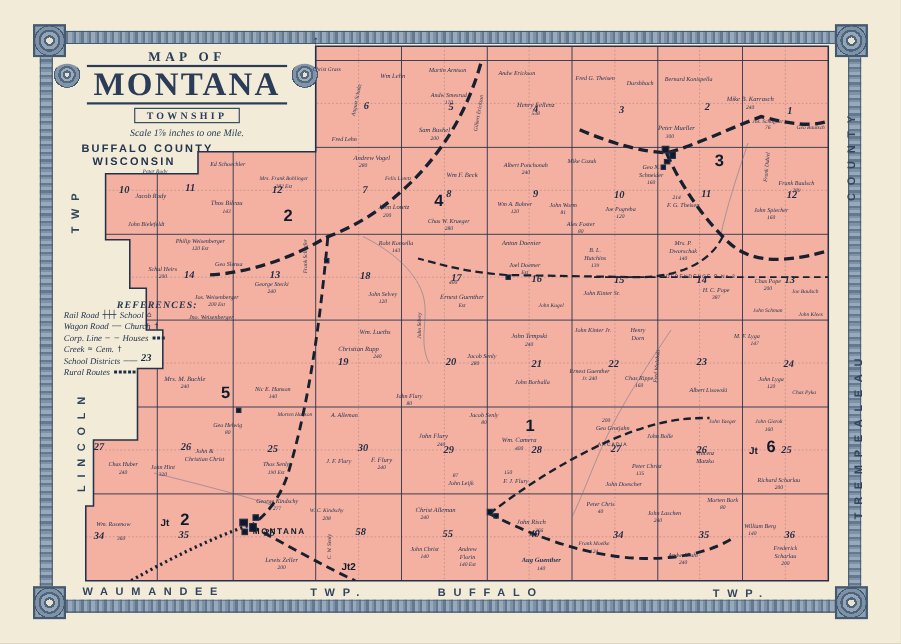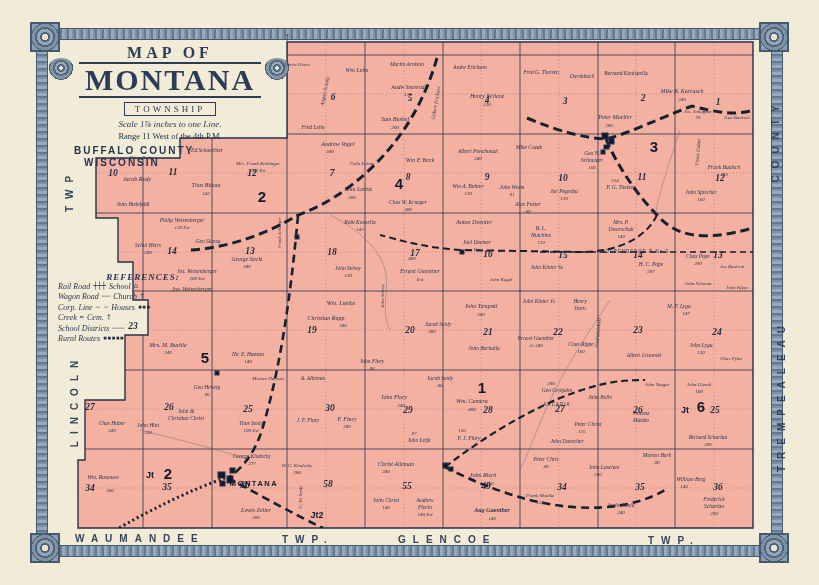--- a/index.html
+++ b/index.html
@@ -16,25 +16,25 @@
       radial-gradient(circle at 50% 50%, #e8e2cf 0 3px, #4f647a 3px 5px, #93a6b8 5px 8px, #4f647a 8px 10px, #7d92a6 10px 13px, #45596f 13px 14px, #8ba0b2 14px 30px);
       box-shadow:inset 0 0 0 2px #45596f;}
   .corner.tl{left:30px;top:22px;} .corner.tr{right:30px;top:22px;}
   .corner.bl{left:30px;bottom:22px;} .corner.br{right:30px;bottom:22px;}
   
   .edge{position:absolute;font-family:"Liberation Sans",sans-serif;font-size:10px;
         letter-spacing:7px;color:#32455d;font-weight:bold;white-space:nowrap;}
   .edge.vert{transform:rotate(-90deg);transform-origin:center;}
   
   .titleblock{position:absolute;left:60px;top:44px;width:220px;text-align:center;color:#2a3c57;}
-  .mapof{font-size:16px;letter-spacing:4px;font-weight:bold;}
+  .mapof{font-size:12px;letter-spacing:4px;font-weight:bold;}
   .bigname{font-size:30px;letter-spacing:2px;font-weight:bold;border-top:2px solid #2a3c57;
            border-bottom:2px solid #2a3c57;padding:0 6px;display:inline-block;line-height:1.05;}
   .twpbox{display:inline-block;font-size:9px;letter-spacing:3px;border:1px solid #2a3c57;
-          padding:1px 10px;margin-top:2px;font-weight:normal;}
+          padding:1px 10px;margin-top:2px;font-weight:bold;}
   .scaleline{font-style:italic;font-size:9px;margin-top:3px;}
   .rangeline{font-size:8.5px;margin-top:2px;color:#223450;}
   .countyline{font-family:"Liberation Sans",sans-serif;font-weight:bold;font-size:10px;
               letter-spacing:2px;color:#23344e;text-align:left;margin-top:4px;margin-left:14px;line-height:1.25;}
   .ornament{position:absolute;width:26px;height:22px;background:
       radial-gradient(circle at 50% 45%, #e8e2cf 0 2px, #54687e 2px 4px, #9aabbc 4px 6px, #54687e 6px 8px, #8194a8 8px 11px, #45596f 11px 12px, transparent 12px);
       border-radius:50%;}
   
   .legend{position:absolute;left:58px;top:272px;width:170px;color:#26364f;}
   .legend .ltitle{font-style:italic;font-weight:bold;font-size:9px;letter-spacing:1px;text-align:center;}
@@ -61,21 +61,21 @@
   <div class="band v right"></div>
   <div class="corner tl"></div>
   <div class="corner tr"></div>
   <div class="corner bl"></div>
   <div class="corner br"></div>
 
   <span class="edge" style="left:335px;top:41px;">DOVER</span>
   <span class="edge" style="left:655px;top:42px;">TWP.</span>
   <span class="edge" style="left:75px;top:533px;text-align:center;">WAUMANDEE</span>
   <span class="edge" style="left:282px;top:534px;">TWP.</span>
-  <span class="edge" style="left:398px;top:534px;">GLENCOE</span>
+  <span class="edge" style="left:398px;top:534px;">BUFFALO</span>
   <span class="edge" style="left:648px;top:535px;">TWP.</span>
   <span class="edge vert" style="left:48px;top:185px;">TWP</span>
   <span class="edge vert" style="left:28px;top:395px;">LINCOLN</span>
   <span class="edge vert" style="left:733px;top:135px;">COUNTY</span>
   <span class="edge vert" style="left:705px;top:390px;">TREMPEALEAU</span>
 
   <svg width="819" height="585" style="position:absolute;left:0;top:0;">
     <defs>
       <clipPath id="pinkclip">
         <polygon points="287,42 753,42 753,528 78,528 78,460 85,460 85,400 125,400 125,335 148,335 148,300 133,300 133,262 118,262 118,218 96,218 96,158 180,158 180,138 287,138"></polygon>
@@ -159,22 +159,21 @@
   </svg>
 
   <span class="northarrow">↑</span>
 
   <div class="titleblock">
     <div class="ornament" style="left:-12px;top:14px;"></div>
     <div class="ornament" style="right:-10px;top:14px;"></div>
     <div class="mapof">MAP OF</div>
     <div><span class="bigname">MONTANA</span></div>
     <div><span class="twpbox">TOWNSHIP</span></div>
-    <div class="scaleline">Scale 1⅞ inches to one Line.</div>
-    <div class="rangeline">Range 11 West of the 4th P.M.</div>
+    <div class="scaleline">Scale 1⅞ inches to one Mile.</div>
     <div class="countyline">
       <div>BUFFALO COUNTY</div>
       <div style="margin-left:10px;">WISCONSIN</div>
     </div>
   </div>
 
   <div class="legend">
     <div class="ltitle">REFERENCES:</div>
     <div id="legend-rows">
         <div class="lrow">

